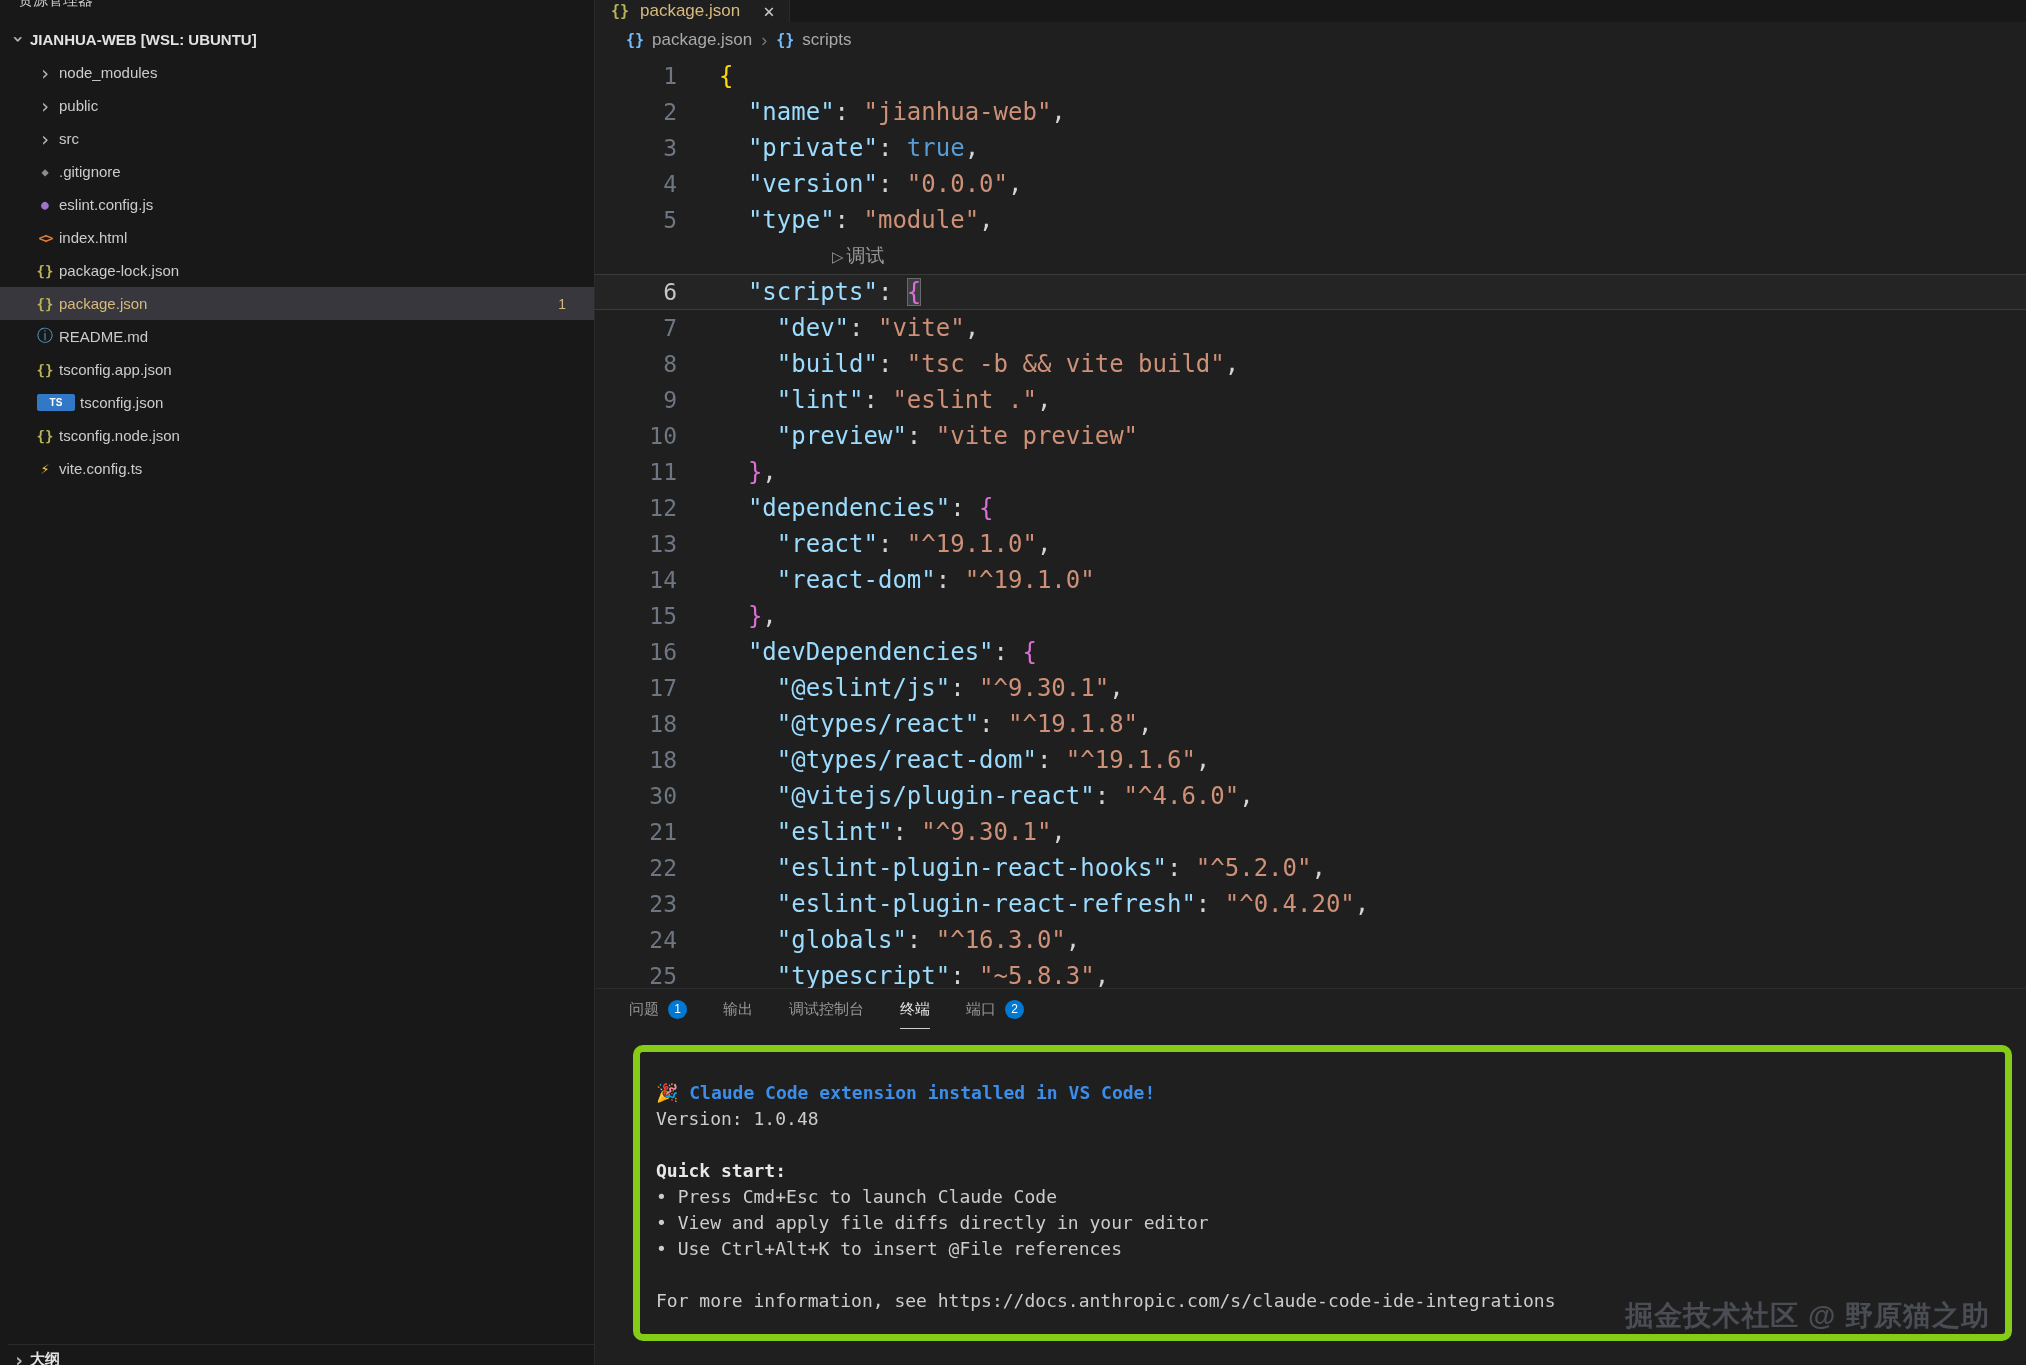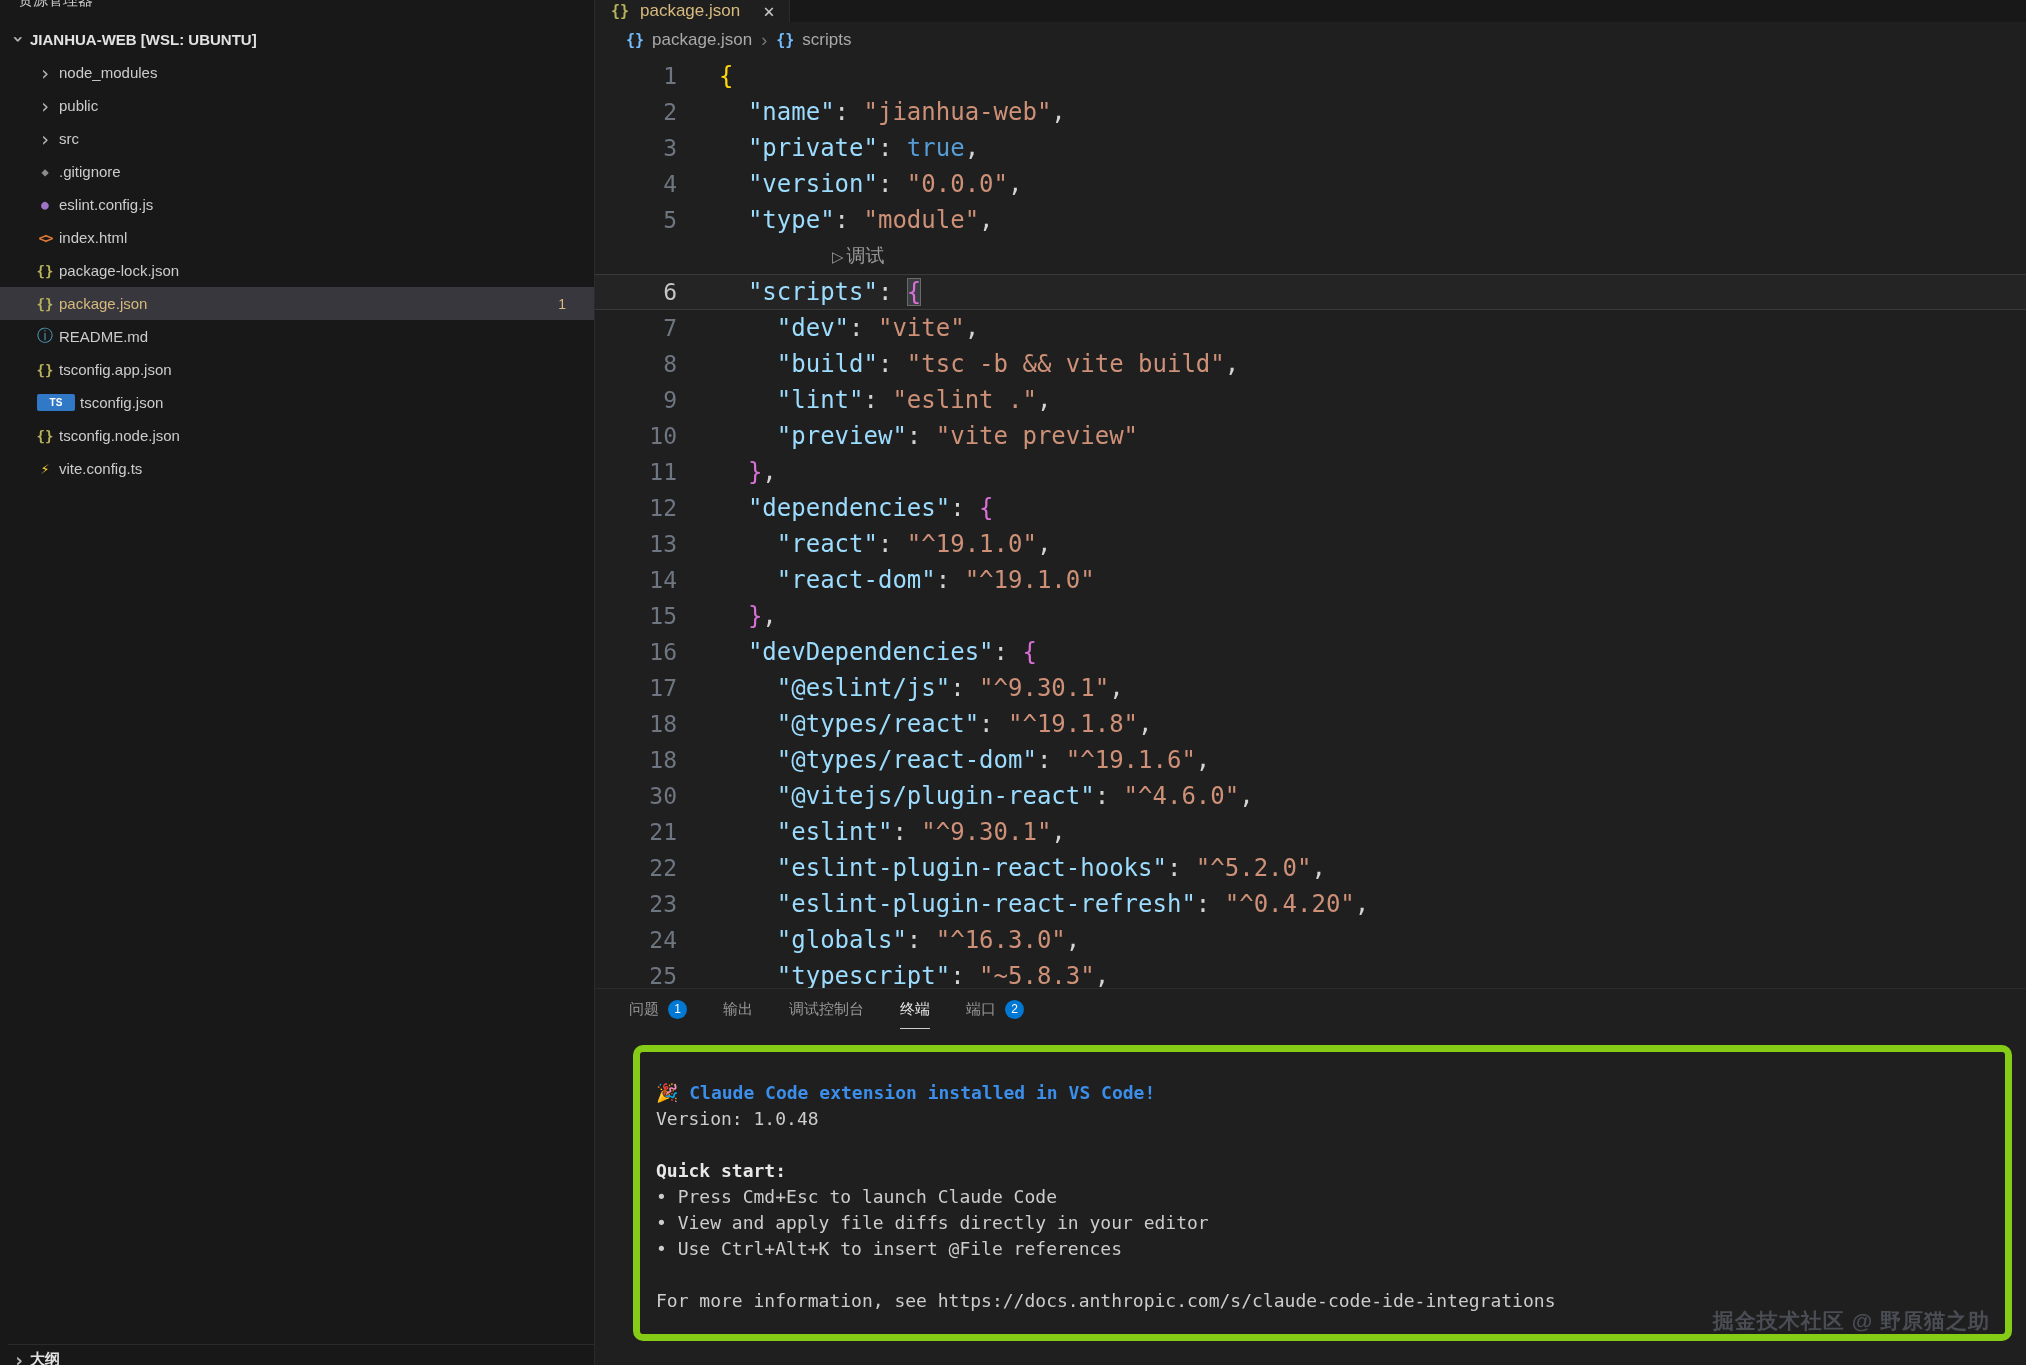--- a/index.html
+++ b/index.html
@@ -76,21 +76,21 @@
   .badge{min-width:19px;height:19px;border-radius:10px;background:#0078d4;color:#ffffff;
     font-size:12px;display:flex;align-items:center;justify-content:center;padding:0 4px;}
   .terminal-box{position:absolute;left:38px;right:14px;top:56px;bottom:24px;
     border:7px solid #84cc16;border-radius:10px;padding:28px 20px 0 16px;
     font-family:"DejaVu Sans Mono","Liberation Mono",monospace;font-size:18px;
     line-height:26px;color:#cccccc;overflow:hidden;cursor:text;}
   .tline{white-space:pre;}
   .tline.title{color:#3b8eea;font-weight:700;}
   .tline.bold{font-weight:700;color:#e8e8e8;}
   .tline.blank{height:26px;}
-  .watermark{position:absolute;right:36px;bottom:30px;color:#4b4d55;font-size:21px;
+  .watermark{position:absolute;right:36px;bottom:30px;color:#4b4d55;font-size:28px;
     font-weight:600;letter-spacing:1px;}
 </style>
 </head>
 <body>
 
 <div class="app">
 
   <aside class="sidebar">
     <div class="sidebar-title">资源管理器</div>
     <div class="section-header">

